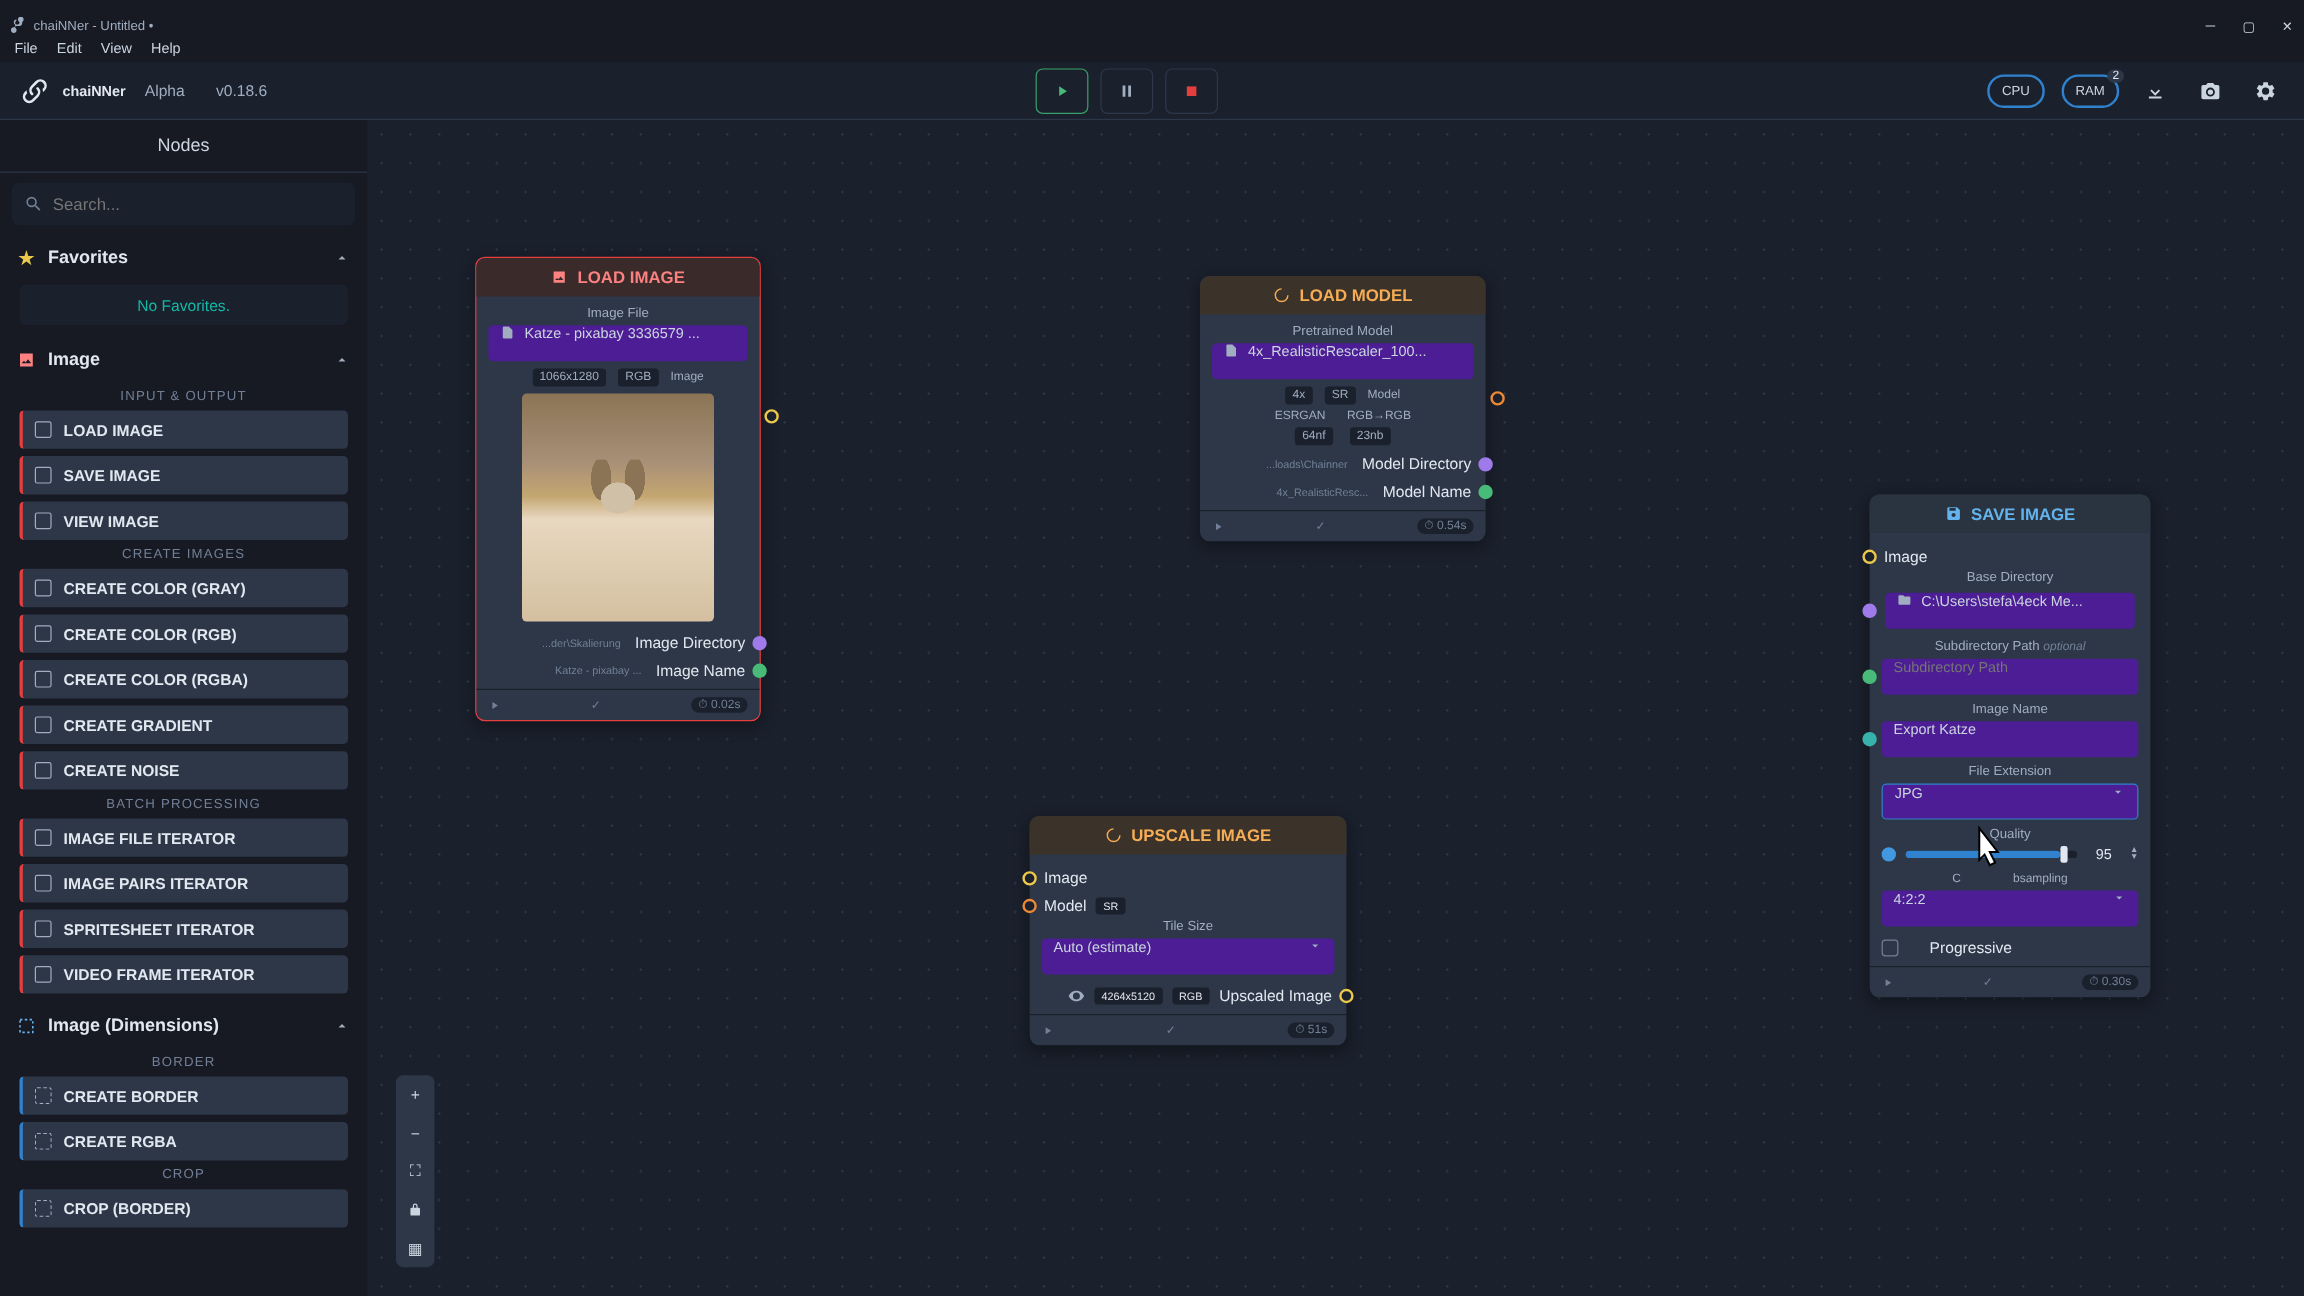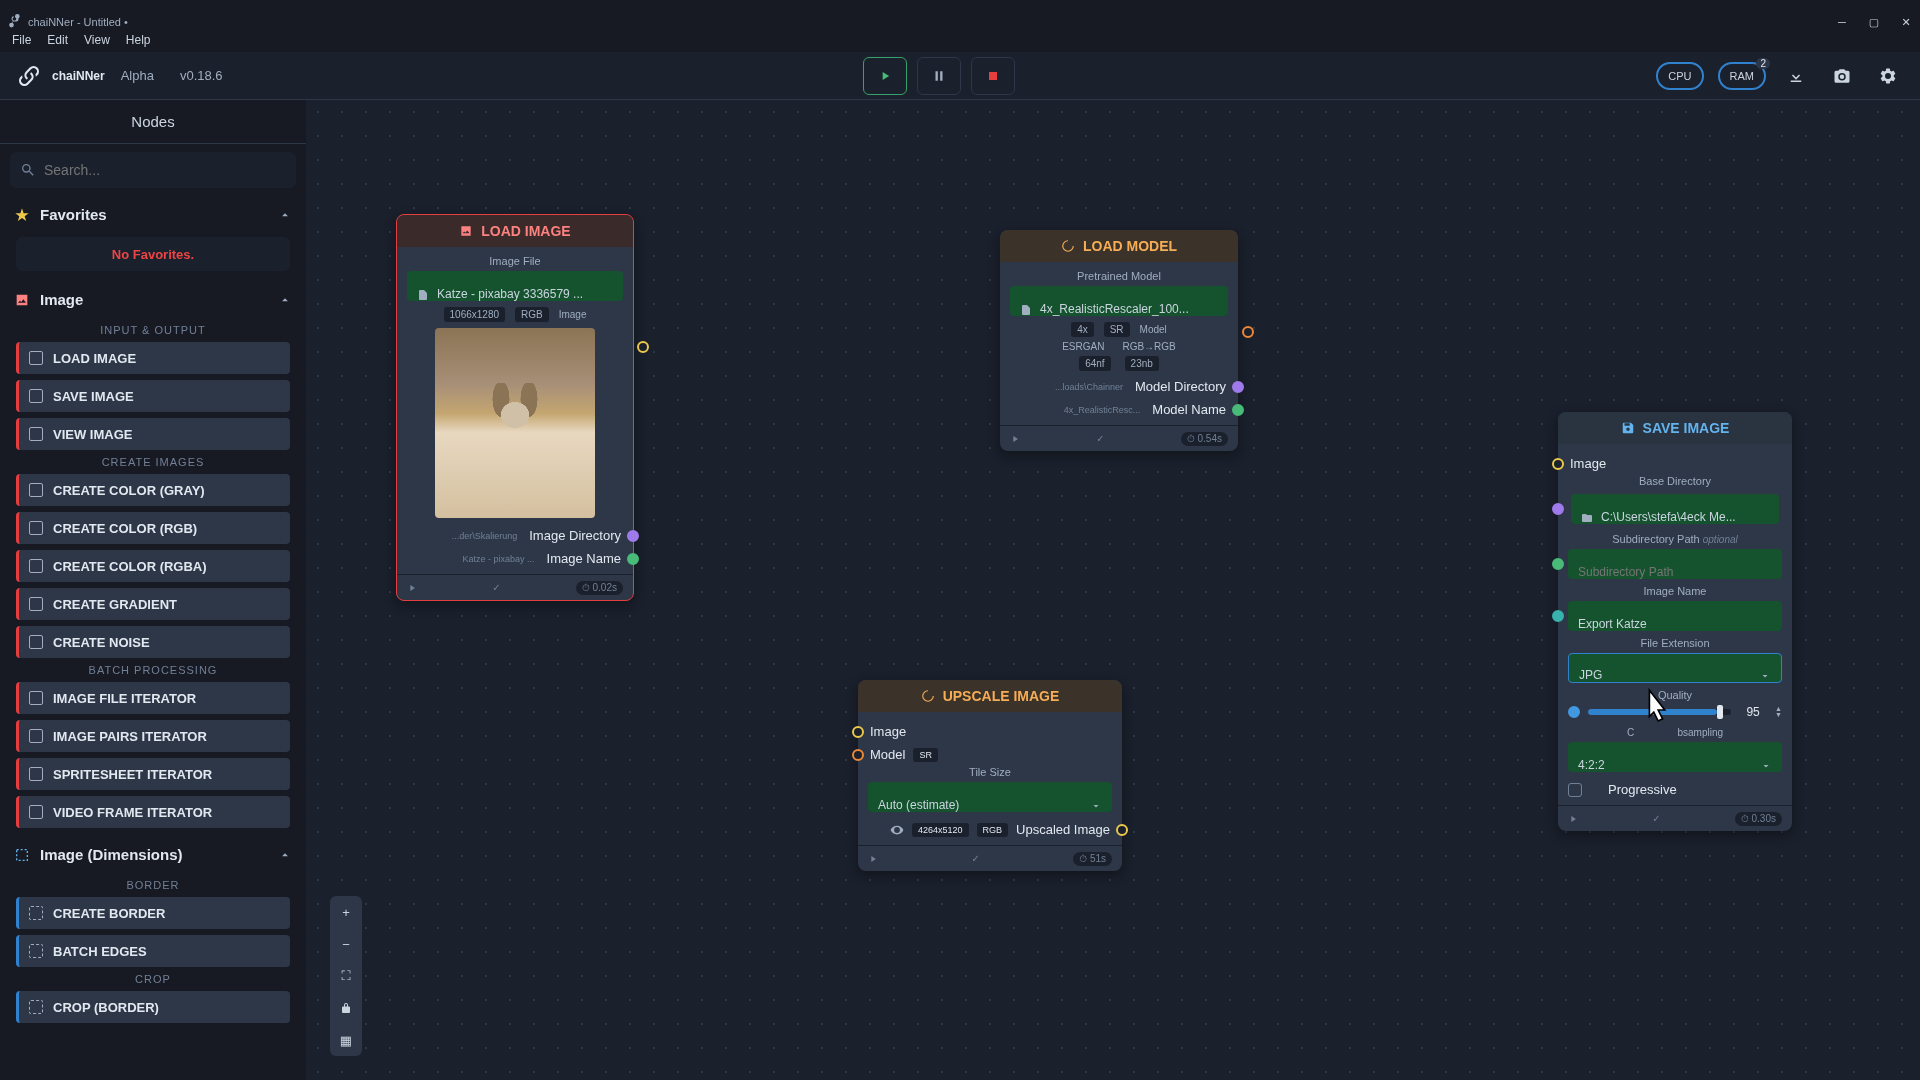--- a/index.html
+++ b/index.html
@@ -33,21 +33,21 @@
 
 .main { display: flex; height: calc(1080px - 28px - 24px - 48px); }
 
 
 .sidebar { width: 306px; background: #171923; display: flex; flex-direction: column; }
 .side-tabs { height: 44px; display: flex; align-items: center; justify-content: center; border-bottom: 1px solid #2d3748; color: #cbd5e0; font-size: 15px; }
 .search-box { margin: 8px 10px; height: 36px; background: #1a202c; border-radius: 6px; display: flex; align-items: center; padding: 0 10px; gap: 8px; color: #718096; }
 .search-box input { flex: 1; background: transparent; border: none; outline: none; color: #e2e8f0; font-size: 14px; }
 .cat-header { display: flex; align-items: center; padding: 10px 14px; gap: 10px; cursor: pointer; }
 .cat-header .cat-name { flex: 1; font-size: 15px; font-weight: 600; }
-.fav-empty { margin: 4px 16px 10px 16px; height: 34px; background: #1a202c; border-radius: 6px; display: flex; align-items: center; justify-content: center; color: #ef4444; font-size: 13px; font-weight: bold; }
+.fav-empty { margin: 4px 16px 10px 16px; height: 34px; background: #1a202c; border-radius: 6px; display: flex; align-items: center; justify-content: center; color: #14b8a6; font-size: 13px; }
 .sub-label { text-align: center; font-size: 11px; color: #718096; letter-spacing: 1px; padding: 6px 0; }
 .node-list { padding: 0 16px; display: flex; flex-direction: column; gap: 6px; }
 .node-item { height: 32px; background: #2d3748; border-radius: 4px; display: flex; align-items: center; padding: 0 10px; gap: 10px; cursor: grab; border-left: 3px solid #e53e3e; font-size: 13px; font-weight: 600; }
 .node-item.blue { border-left-color: #3182ce; }
 .node-icon { width: 14px; height: 14px; border: 1.5px solid #a0aec0; border-radius: 2px; }
 .node-icon.dims { border-style: dashed; }
 .chev { width: 14px; height: 14px; }
 
 
 .canvas { flex: 1; position: relative; background: #1a202c; background-image: radial-gradient(circle, #2d3748 1px, transparent 1px); background-size: 24px 24px; }
@@ -57,21 +57,21 @@
 
 .gnode { position: absolute; background: #2d3748; border-radius: 8px; box-shadow: 0 4px 12px rgba(0,0,0,0.4); }
 .gnode-header { height: 32px; display: flex; align-items: center; justify-content: center; gap: 8px; font-size: 14px; font-weight: 700; border-radius: 8px 8px 0 0; }
 .gnode.red { border: 1px solid #e53e3e; }
 .gnode.red .gnode-header { color: #fc8181; background: #3b2a2a; }
 .gnode.orange .gnode-header { color: #f6ad55; background: #3b3229; }
 .gnode.blue .gnode-header { color: #63b3ed; background: #2a3340; }
 .gnode-body { padding: 8px 10px 4px 10px; }
 .field-label { text-align: center; font-size: 11px; color: #a0aec0; margin-bottom: 4px; }
 .field-label.small { font-size: 10px; }
-.field-box { height: 30px; background: #14532d; border-radius: 4px; display: flex; align-items: flex-end; padding: 0 10px; gap: 8px; font-size: 12px; color: #cbd5e0; margin-bottom: 6px; }
+.field-box { height: 30px; background: #4c1d95; border-radius: 4px; display: flex; align-items: flex-start; padding: 0 10px; gap: 8px; font-size: 12px; color: #cbd5e0; margin-bottom: 6px; }
 .field-box.select { justify-content: space-between; }
 .field-box.selected { border: 1px solid #3182ce; }
 .field-box input { flex: 1; background: transparent; border: none; outline: none; color: #e2e8f0; font-size: 12px; }
 .mini-tags { display: flex; justify-content: center; gap: 10px; font-size: 10px; color: #a0aec0; margin: 4px 0; align-items: center; }
 .mini-tag { background: #1a202c; padding: 2px 6px; border-radius: 3px; }
 .out-row { display: flex; align-items: center; justify-content: flex-end; gap: 8px; font-size: 13px; padding: 4px 2px; position: relative; }
 .out-row .tiny { font-size: 9px; color: #718096; margin-right: 4px; }
 .in-row { display: flex; align-items: center; gap: 8px; font-size: 13px; padding: 4px 2px; position: relative; }
 .port { width: 12px; height: 12px; border-radius: 50%; border: 2px solid; background: #1a202c; position: absolute; }
 .port.out { right: -16px; }
@@ -278,21 +278,21 @@
         </svg>
     </div>
     <div class="sub-label">BORDER</div>
     <div class="node-list" id="list-border">
         <div class="node-item blue">
           <div class="node-icon dims"></div>
           <span>CREATE BORDER</span>
         </div>
         <div class="node-item blue">
           <div class="node-icon dims"></div>
-          <span>BATCH EDGES</span>
+          <span>CREATE RGBA</span>
         </div>
       </div>
     <div class="sub-label">CROP</div>
     <div class="node-list" id="list-crop">
         <div class="node-item blue">
           <div class="node-icon dims"></div>
           <span>CROP (BORDER)</span>
         </div>
       </div>
   </div>

